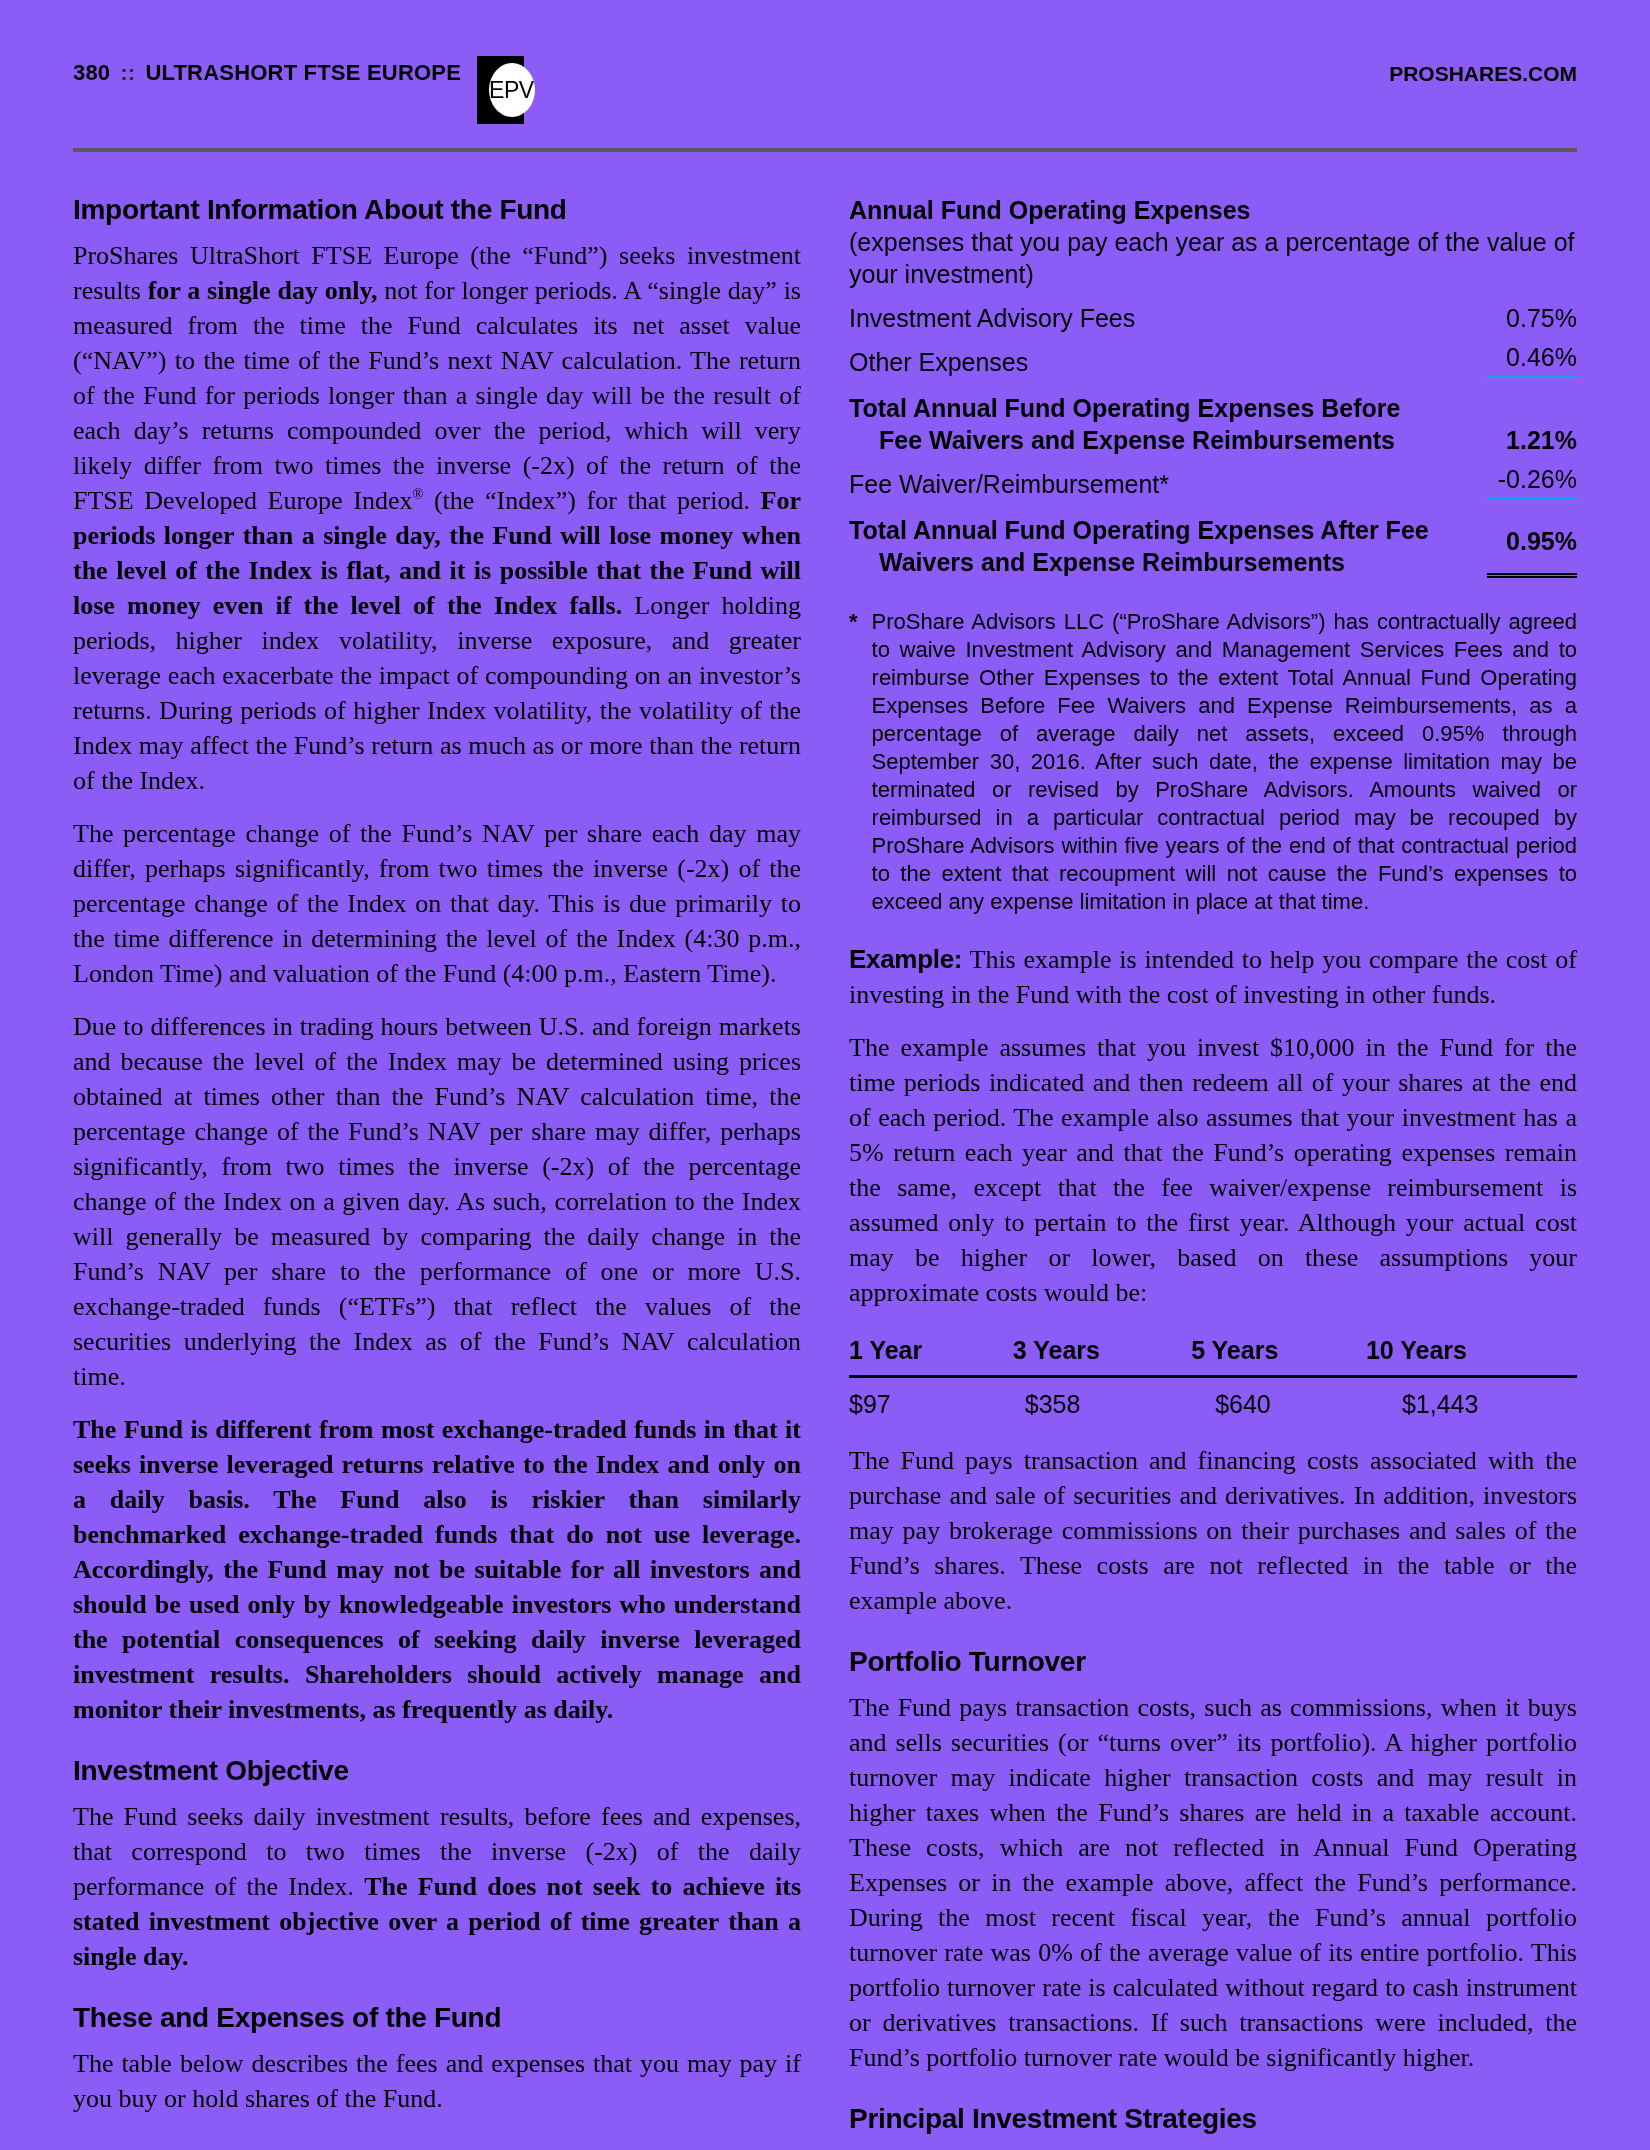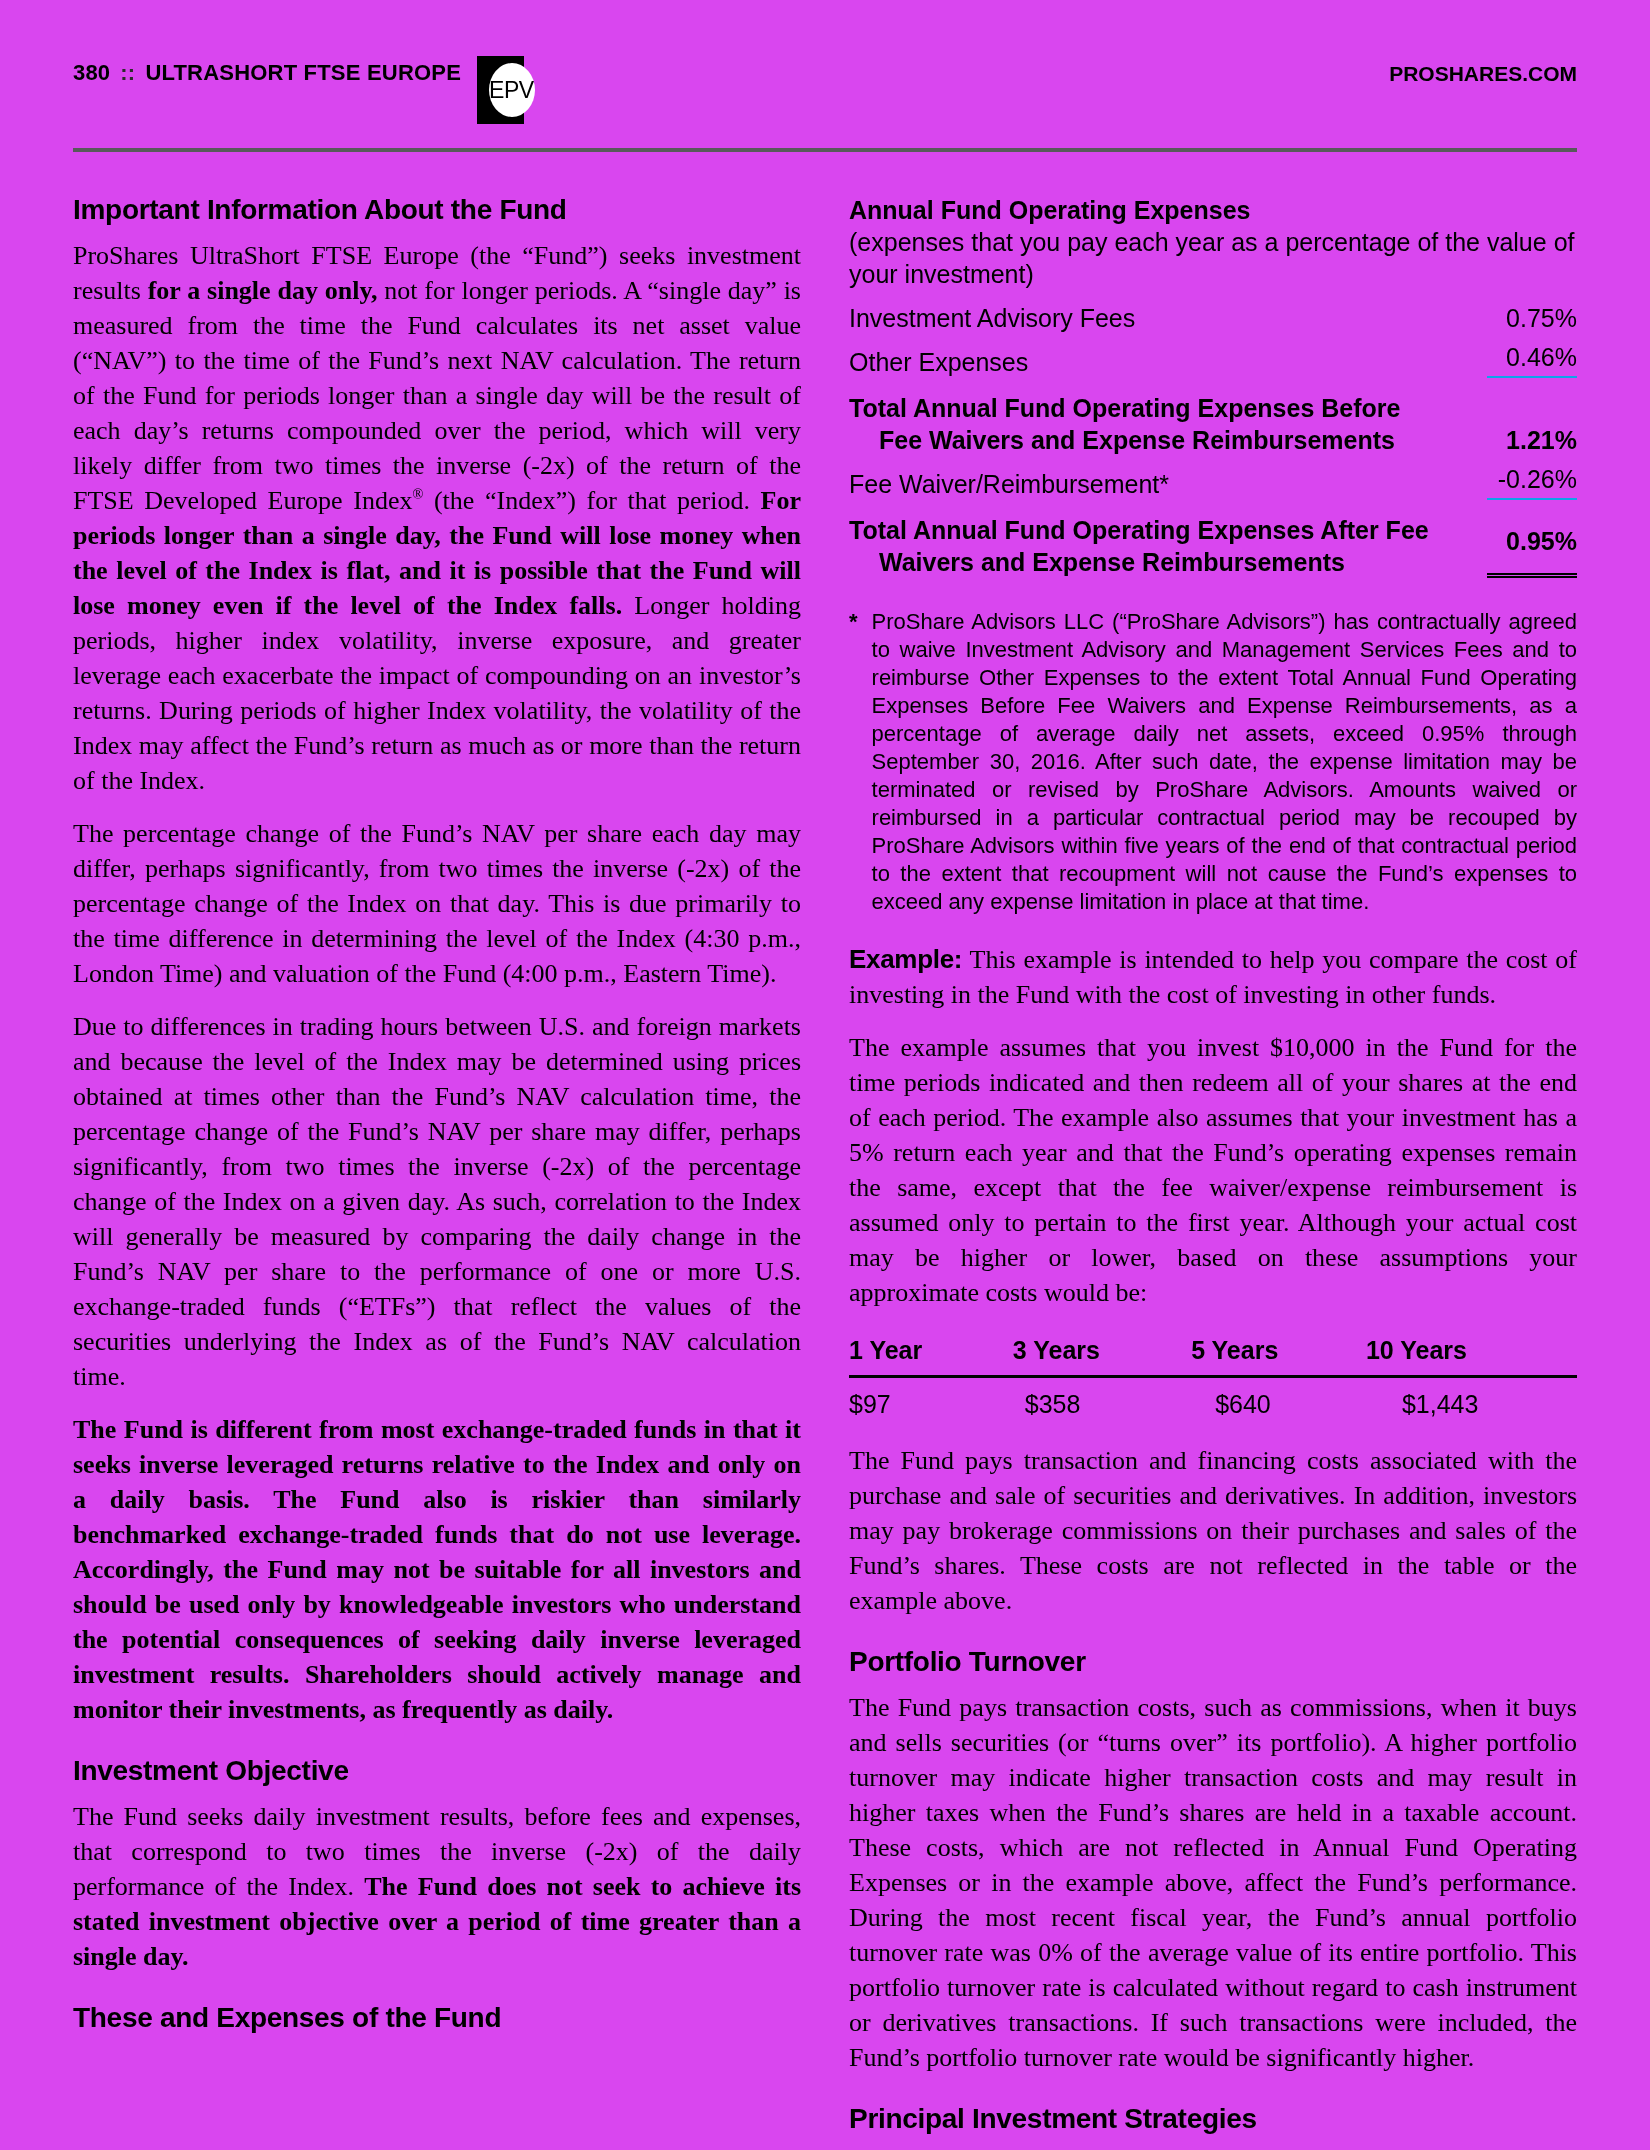--- a/index.html
+++ b/index.html
@@ -1,18 +1,18 @@
 <!DOCTYPE html>
 <html lang="en"><head>
 <meta charset="utf-8">
 <style>
   * { box-sizing: border-box; }
   html,body { margin:0; padding:0; background:#f4f4f4; }
   .page {
-    width:1650px; height:2150px; margin:0 auto; background:#d946ef; color:#000;
+    width:1650px; height:2150px; margin:0 auto; background:#8b5cf6; color:#000;
     padding:50px 73px 0 73px; overflow:hidden; position:relative;
     font-family:"Liberation Serif", serif;
   }
   
   .hdr { display:flex; justify-content:space-between; align-items:flex-start; height:98px; }
   .hdr-left { display:flex; align-items:flex-start; padding-top:10px;
     font-family:"Liberation Sans", sans-serif; font-weight:bold; font-size:22px; letter-spacing:0.2px; }
   .hdr-num { margin-right:10px; }
   .hdr-sep { margin-right:10px; color:#2b2b2b; }
   .hdr-site { font-family:"Liberation Sans", sans-serif; font-weight:bold; font-size:21px; padding-top:12px; }
@@ -76,20 +76,21 @@
 
     <section class="col">
       <h2 class="first">Important Information About the Fund</h2>
       <p class="body"><span>ProShares UltraShort FTSE Europe (the “Fund”) seeks investment results </span><span class="b">for a single day only,</span><span> not for longer periods. A “single day” is measured from the time the Fund calculates its net asset value (“NAV”) to the time of the Fund’s next NAV calculation. The return of the Fund for periods longer than a single day will be the result of each day’s returns compounded over the period, which will very likely differ from two times the inverse (-2x) of the return of the FTSE Developed Europe Index</span><sup>®</sup><span> (the “Index”) for that period. </span><span class="b">For periods longer than a single day, the Fund will lose money when the level of the Index is flat, and it is possible that the Fund will lose money even if the level of the Index falls.</span><span> Longer holding periods, higher index volatility, inverse exposure, and greater leverage each exacerbate the impact of compounding on an investor’s returns. During periods of higher Index volatility, the volatility of the Index may affect the Fund’s return as much as or more than the return of the Index.</span></p>
       <p class="body"><span>The percentage change of the Fund’s NAV per share each day may differ, perhaps significantly, from two times the inverse (-2x) of the percentage change of the Index on that day. This is due primarily to the time difference in determining the level of the Index (4:30 p.m., London Time) and valuation of the Fund (4:00 p.m., Eastern Time).</span></p>
       <p class="body"><span>Due to differences in trading hours between U.S. and foreign markets and because the level of the Index may be determined using prices obtained at times other than the Fund’s NAV calculation time, the percentage change of the Fund’s NAV per share may differ, perhaps significantly, from two times the inverse (-2x) of the percentage change of the Index on a given day. As such, correlation to the Index will generally be measured by comparing the daily change in the Fund’s NAV per share to the performance of one or more U.S. exchange-traded funds (“ETFs”) that reflect the values of the securities underlying the Index as of the Fund’s NAV calculation time.</span></p>
       <p class="body"><span class="b">The Fund is different from most exchange-traded funds in that it seeks inverse leveraged returns relative to the Index and only on a daily basis. The Fund also is riskier than similarly benchmarked exchange-traded funds that do not use leverage. Accordingly, the Fund may not be suitable for all investors and should be used only by knowledgeable investors who understand the potential consequences of seeking daily inverse leveraged investment results. Shareholders should actively manage and monitor their investments, as frequently as daily.</span></p>
       <h2>Investment Objective</h2>
       <p class="body"><span>The Fund seeks daily investment results, before fees and expenses, that correspond to two times the inverse (-2x) of the daily performance of the Index. </span><span class="b">The Fund does not seek to achieve its stated investment objective over a period of time greater than a single day.</span></p>
       <h2>These and Expenses of the Fund</h2>
+      <p class="body"><span>The table below describes the fees and expenses that you may pay if you buy or hold shares of the Fund.</span></p>
     </section>
 
     <section class="col">
 
       <div class="afoe">
         <p class="afoe-title">Annual Fund Operating Expenses</p>
         <p class="afoe-sub">(expenses that you pay each year as a percentage of the value of your investment)</p>
 
         <div class="erow">
           <div>Investment Advisory Fees</div>

